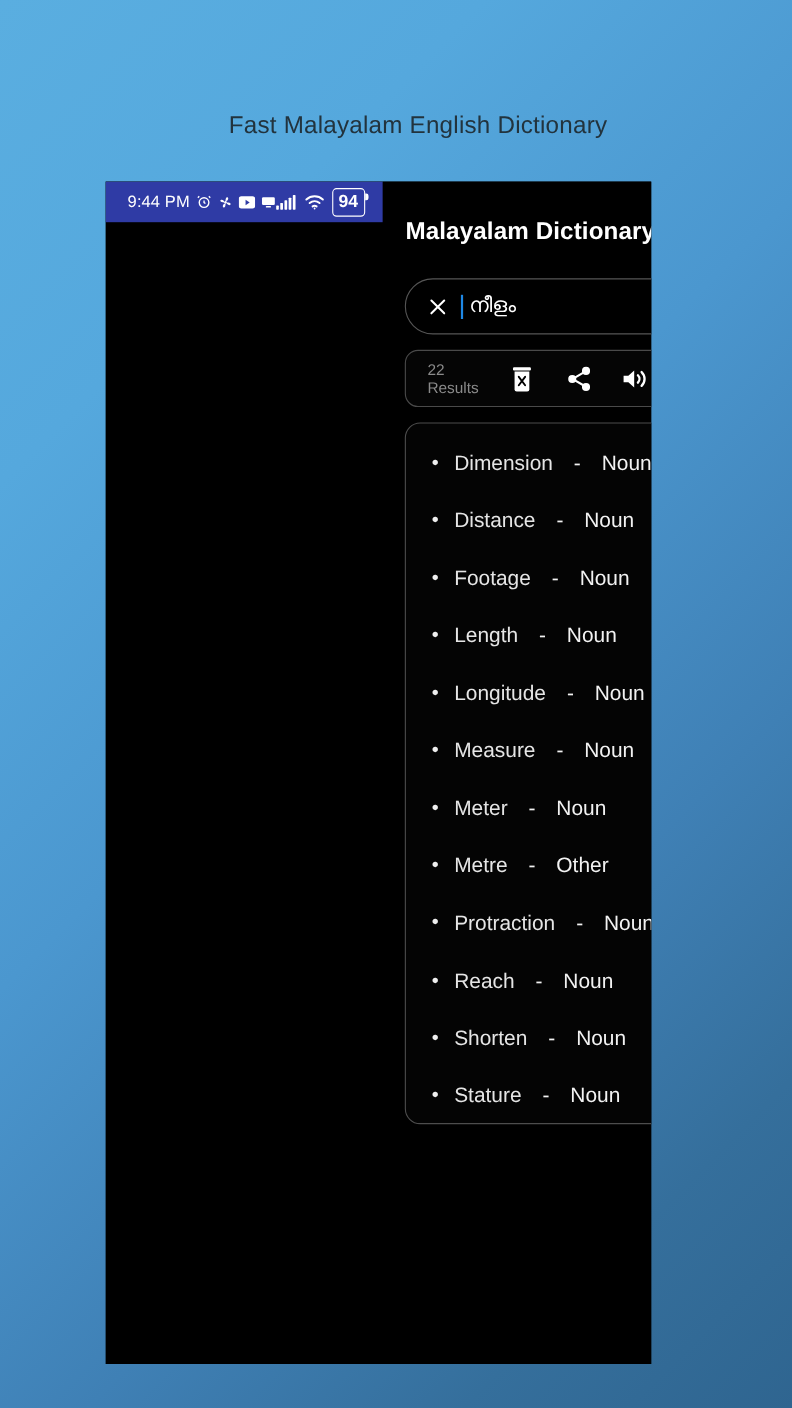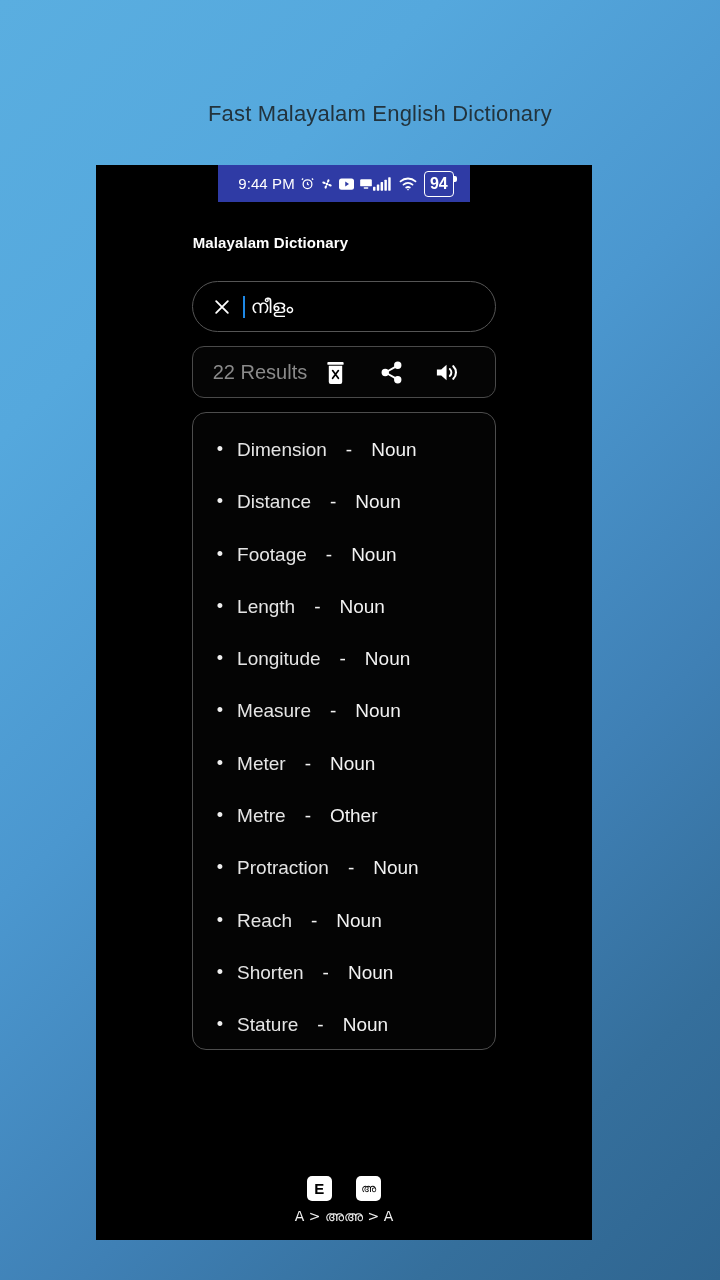--- a/index.html
+++ b/index.html
@@ -34,22 +34,20 @@
   }
 
   
   .phone {
     position:absolute;
     left:96px; top:165px;
     width:496px; height:1075px;
     background:#000;
     overflow:hidden;
     display:flex;
-    flex-direction:column;
-    align-items:center;
   }
 
   
   .statusbar {
     height:37px;
     background:#2f3ba5;
     display:flex;
     align-items:center;
     justify-content:space-between;
     padding:0 16px 0 20px;
@@ -86,21 +84,21 @@
     flex:1 1 auto;
     background:#000;
     display:flex;
     flex-direction:column;
     padding:0 20px;
     min-height:0;
   }
 
   .app-title {
     color:#fff;
-    font-size:15px;
+    font-size:22px;
     font-weight:700;
     margin:32px 0 0 1px;
     letter-spacing:.1px;
   }
 
   
   .searchbox {
     margin-top:30px;
     height:51px;
     border:1px solid #555;
@@ -138,21 +136,21 @@
     border:1px solid #4a4a4a;
     border-radius:12px;
     background:#050505;
     display:flex;
     align-items:center;
     padding:0 20px;
     flex:0 0 auto;
   }
   .results-count {
     color:#8a8a8a;
-    font-size:20px;
+    font-size:14px;
     flex:1 1 auto;
   }
   .tool-btn {
     width:56px;
     display:flex; align-items:center; justify-content:center;
     color:#fff;
   }
   .tool-btn svg { display:block; }
 
   

